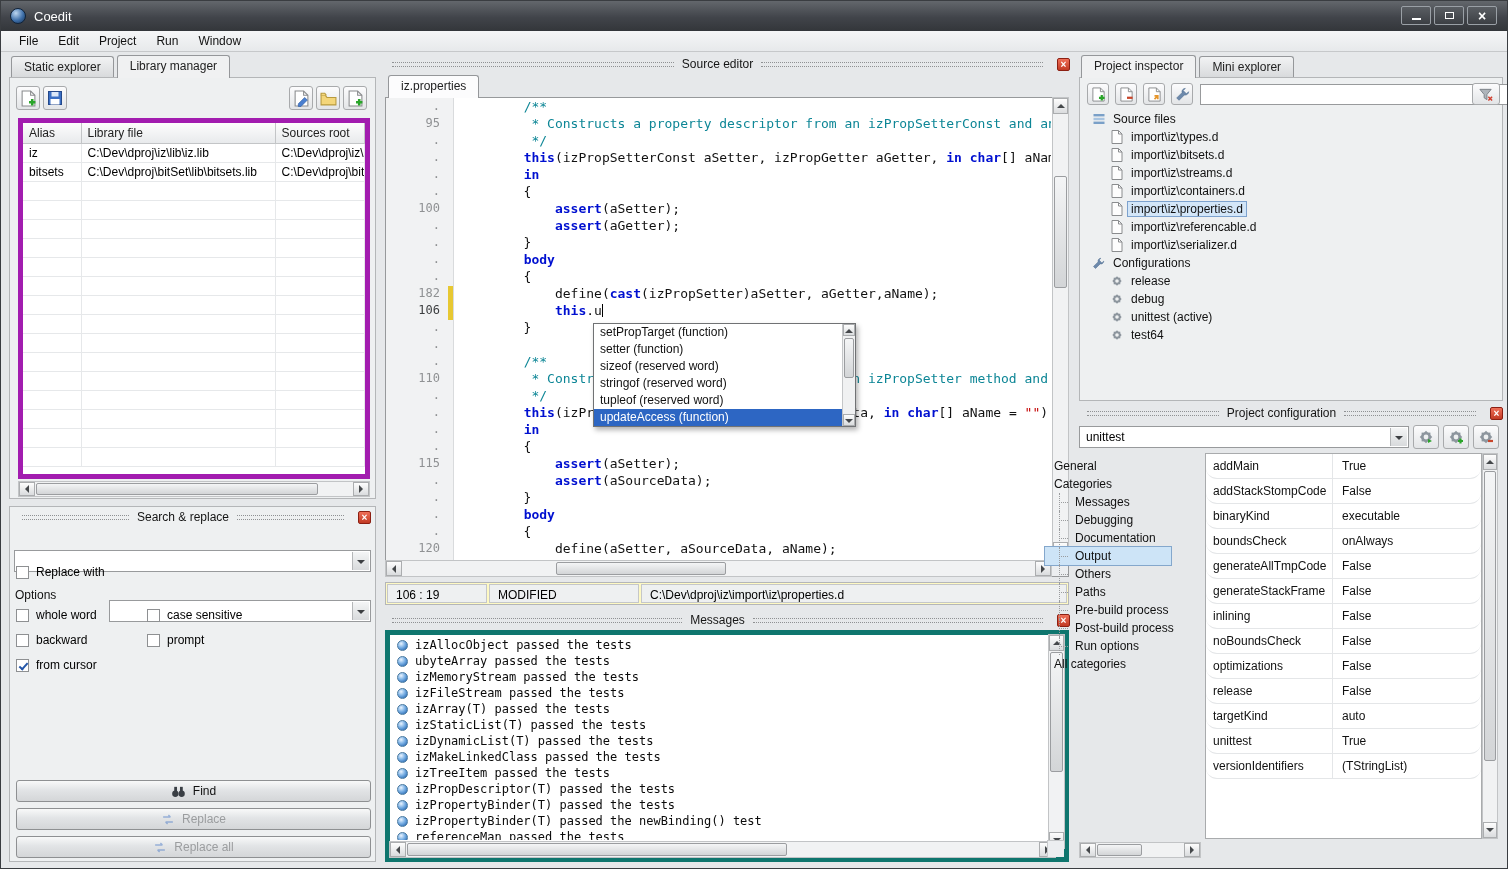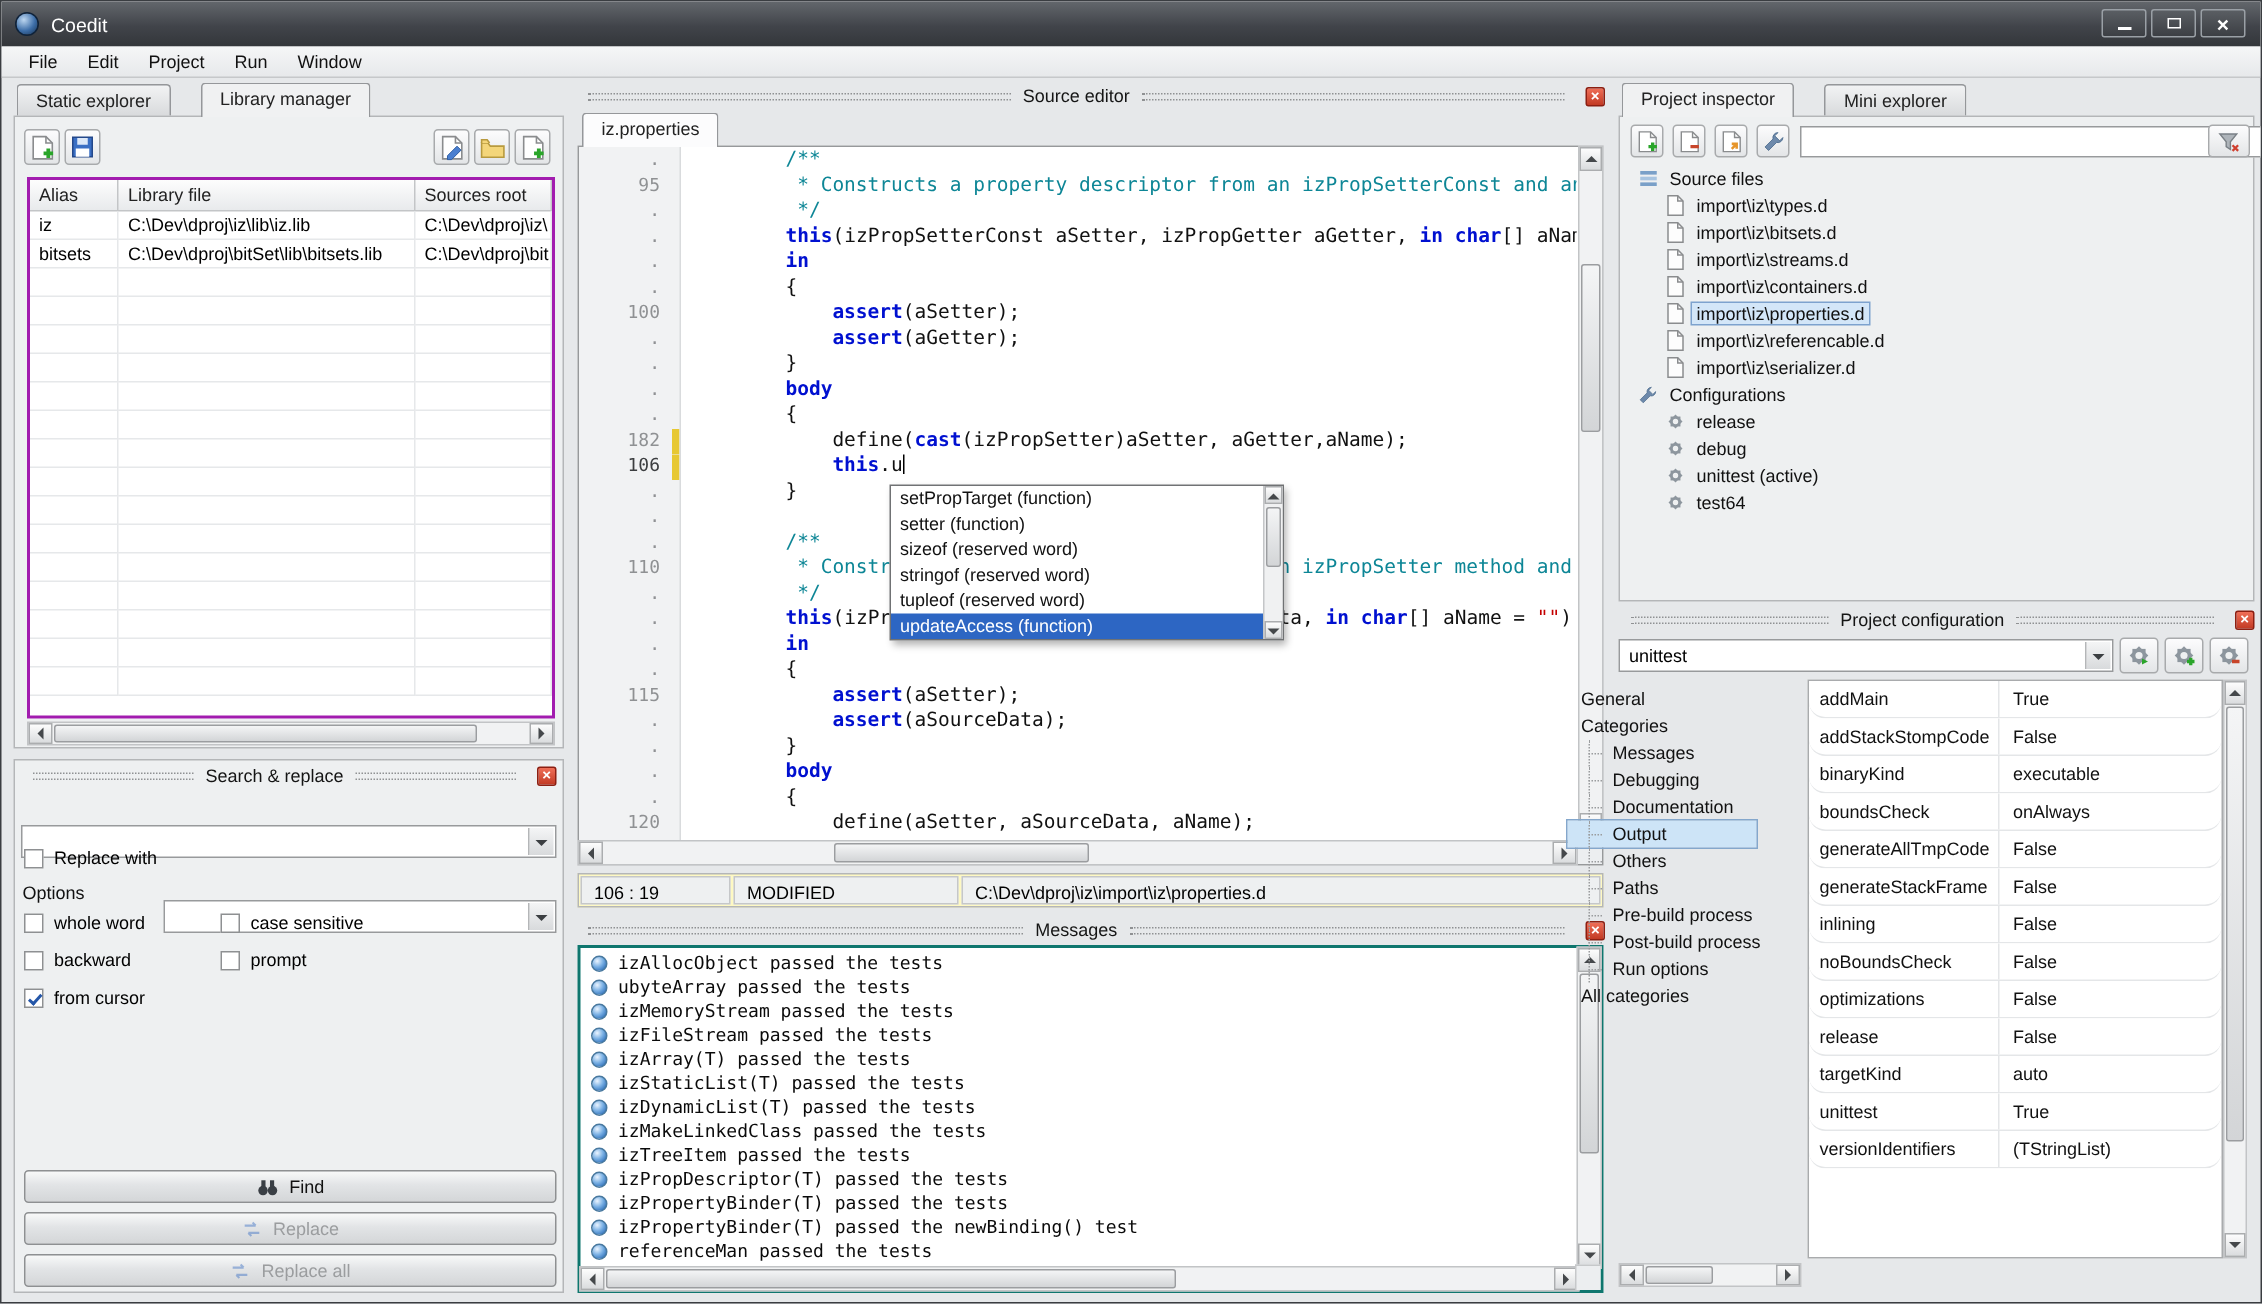--- a/index.html
+++ b/index.html
@@ -27,33 +27,33 @@
   
   .panel { background:#eef0f1; border:1px solid #b4b6b8; }
   .hdr { display:flex; align-items:center; }
   .dots { flex:1; height:5px; border-top:1px dotted #8f9193; border-bottom:1px dotted #8f9193; margin:0 8px; }
   .hdr-title { color:#151515; white-space:nowrap; }
   .closebox { width:13px; height:13px; margin-left:6px; background:linear-gradient(#ef6f58,#c23a24);
               border:1px solid #8c1f12; border-radius:2px; color:#fff; font-size:10px; font-weight:bold;
               line-height:11px; text-align:center; }
 
   
-  .tab { display:inline-block; height:22px; line-height:21px; padding:0 12px; margin-right:20px;
+  .tab { display:inline-block; height:22px; line-height:21px; padding:0 12px; margin-right:3px;
          background:linear-gradient(#f2f3f4,#d7d9db); border:1px solid #95979a; border-bottom:none;
          border-radius:3px 3px 0 0; color:#222; vertical-align:bottom; }
   .tab.active { background:#f0f1f2; height:23px; position:relative; z-index:3; }
   .tab.active.white { background:#fcfcfd; }
 
   
   .tool-btn { position:absolute; width:24px; height:24px; background:linear-gradient(#fcfcfd,#e3e5e7);
               border:1px solid #a8aaac; border-radius:3px; display:flex; align-items:center; justify-content:center; }
   .tool-btn.small { width:22px; height:22px; }
 
   
-  .tbl { background:#fff; border:2px solid #a21caf; overflow:hidden; }
+  .tbl { background:#fff; border:5px solid #a21caf; overflow:hidden; }
   .tbl-hd { display:flex; height:21px; background:linear-gradient(#fdfdfd,#e8eaec); border-bottom:1px solid #c3c5c7; }
   .tbl-hd .hc { padding:3px 6px; border-right:1px solid #c3c5c7; font-size:12px; color:#222; overflow:hidden; white-space:nowrap; }
   .tbl-row { display:flex; height:19px; }
   .tbl-row div { padding:2px 6px; border-right:1px solid #e6e8ea; border-bottom:1px solid #e6e8ea;
                  overflow:hidden; white-space:nowrap; font-size:12px; }
   .c0 { width:60px; } .c1 { width:200px; } .c2 { width:92px; }
 
   
   .sb { background:#f1f2f3; border:1px solid #c2c4c6; }
   .sbb { position:absolute; background:linear-gradient(#fdfdfd,#dadcde); border:1px solid #abadaf; }
@@ -105,21 +105,21 @@
   .popup-sb { position:absolute; right:0; top:0; bottom:0; width:13px; background:#f0f1f2; border-left:1px solid #c4c6c8; }
   .popup-sb .sbb { height:12px; left:0; right:0; }
 
   
   .statusbar { background:#fef9c3; border:1px solid #b4b6b8; display:flex; align-items:stretch; padding:1px; }
   .st-cell { border:1px solid #c5c7c9; background:#eef0f1; margin-right:2px; padding:3px 8px;
              white-space:nowrap; overflow:hidden; }
   .st-cell.grow { flex:1; margin-right:0; }
 
   
-  .msgbox { background:#fff; border:2px solid #0f766e; }
+  .msgbox { background:#fff; border:5px solid #0f766e; }
   .msg-list { position:absolute; left:0; top:2px; right:17px; bottom:17px; overflow:hidden; padding-left:7px; }
   .msg-row { display:flex; align-items:center; gap:7px; height:16px; }
   .msg-ico { width:11px; height:11px; border-radius:50%; flex:0 0 11px;
              background:radial-gradient(circle at 35% 30%,#eaf4ff,#7ab0e4 45%,#2f6fb8 85%);
              border:1px solid #49799f; }
   .msg-txt { font:12px "DejaVu Sans Mono",monospace; color:#0a0a0a; white-space:pre; }
 
   
   .tree { position:absolute; left:2px; top:28px; right:2px; bottom:2px; overflow:hidden; padding:4px 0 0 4px; }
   .tree-item { height:18px; display:flex; align-items:center; gap:5px; padding-left:6px; }

